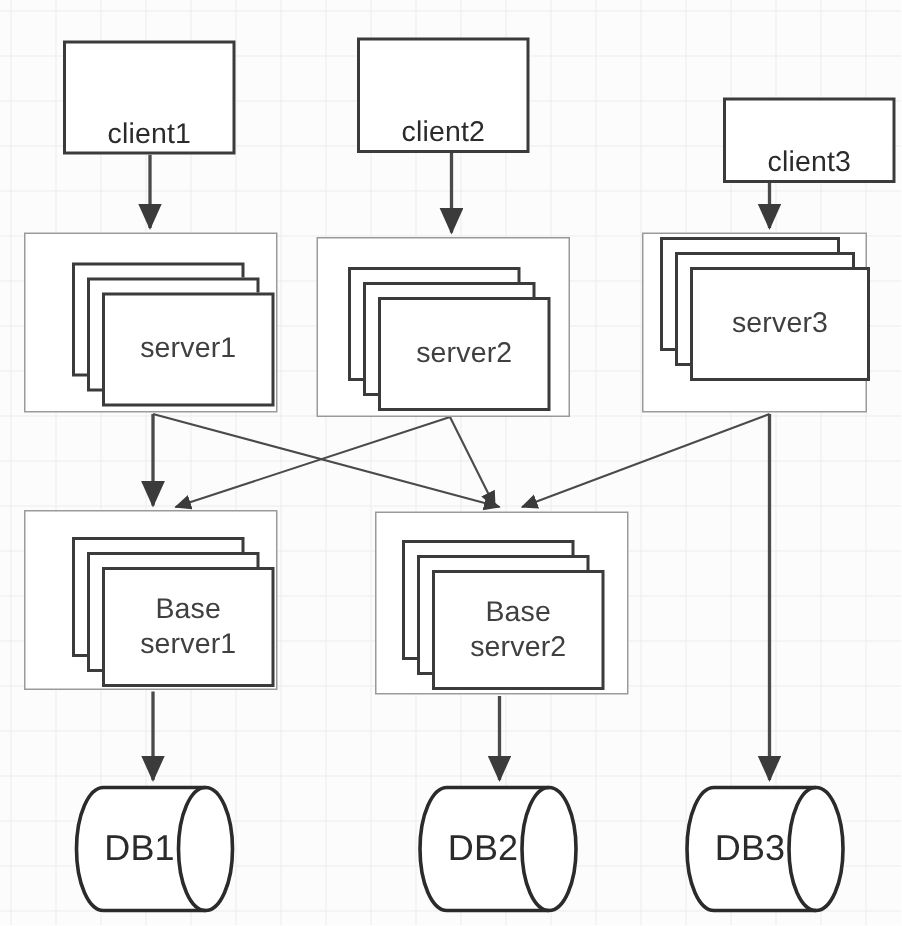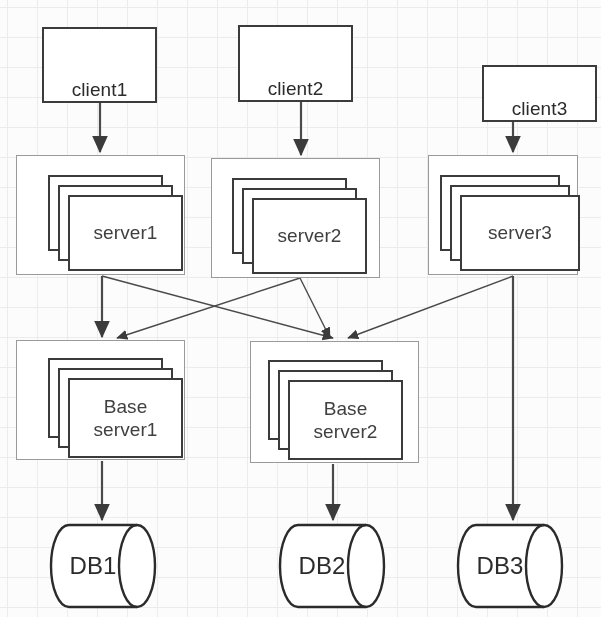--- a/index.html
+++ b/index.html
@@ -148,21 +148,21 @@
   <div class="group-box" style="left:211px; top:158px; width:169px; height:120px;"></div>
   <div class="stack" style="left:232px; top:178px; width:135px; height:96px;">
     <div class="card" style="left:0px;  top:0px;  width:115px; height:76px;"></div>
     <div class="card" style="left:10px; top:10px; width:115px; height:76px;"></div>
     <div class="card front" style="left:20px; top:20px; width:115px; height:76px;">
       <span>server2</span>
     </div>
   </div>
 
   <div class="group-box" style="left:428px; top:155px; width:150px; height:120px;"></div>
-  <div class="stack" style="left:440px; top:175px; width:140px; height:75px;">
+  <div class="stack" style="left:440px; top:158px; width:140px; height:75px;">
     <div class="card" style="left:0px;  top:0px;  width:120px; height:76px;"></div>
     <div class="card" style="left:10px; top:10px; width:120px; height:76px;"></div>
     <div class="card front" style="left:20px; top:20px; width:120px; height:76px;">
       <span>server3</span>
     </div>
   </div>
 
   <div class="group-box" style="left:16px; top:340px; width:169px; height:120px;"></div>
   <div class="stack" style="left:48px; top:358px; width:135px; height:100px;">
     <div class="card" style="left:0px;  top:0px;  width:115px; height:80px;"></div>

